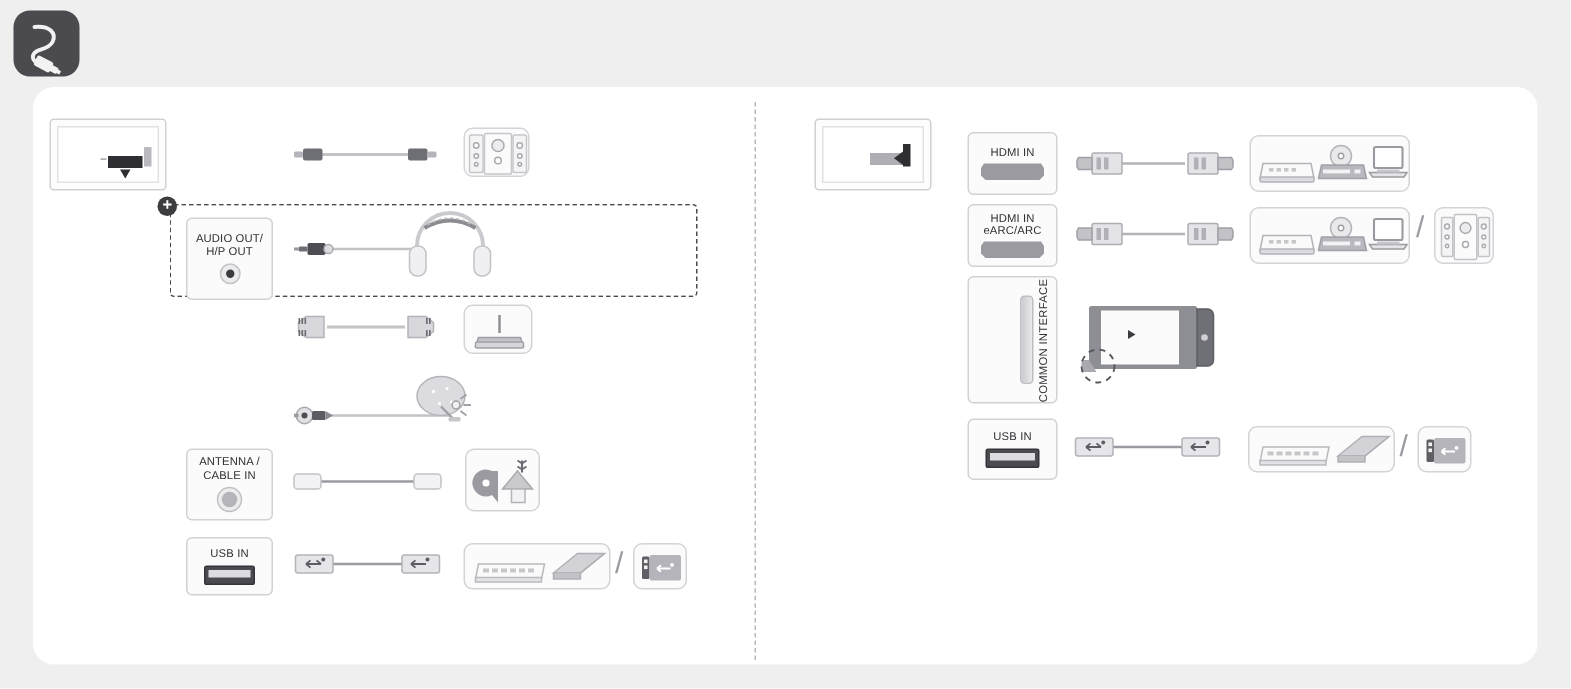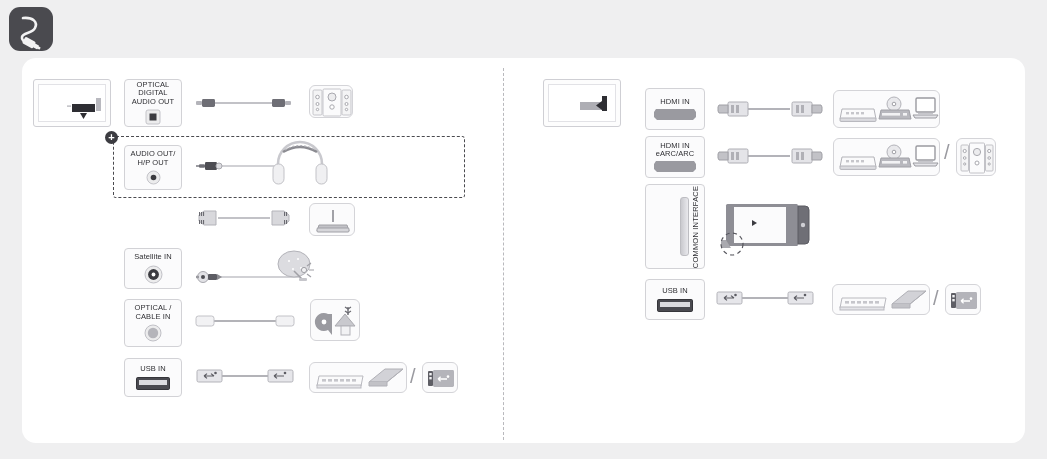--- a/index.html
+++ b/index.html
@@ -114,30 +114,20 @@
       <rect x="38" y="24" width="23" height="8" fill="#2e2e33"></rect>
       <rect x="62" y="18" width="5" height="13" fill="#b9b9bf"></rect>
       <path d="M46 33 L53 33 L49.5 39 Z" fill="#2e2e33"></path>
       <rect x="33" y="25.5" width="4" height="1.2" fill="#b0b0b6"></rect>
     </svg>
   </div>
 
   <div class="dashregion" style="left:113px;top:136px;width:352px;height:62px;"></div>
   <div class="plusbadge" style="left:105px;top:131px;">+</div>
 
-  <div class="portbox" style="left:124px;top:79px;width:58px;height:48px;">
-    <div class="plabel">OPTICAL DIGITAL
-AUDIO OUT</div>
-    <div class="pglyph">
-      <svg width="16" height="16" viewBox="0 0 16 16">
-        <rect x="1" y="1" width="14" height="14" rx="2" fill="#ececed" stroke="#c4c4c9"></rect>
-        <rect x="4.5" y="4.5" width="7" height="7" fill="#3b3b40"></rect>
-      </svg>
-    </div>
-  </div>
   <div class="abs" style="left:196px;top:92px;">
     <svg width="100" height="22" viewBox="0 0 100 22">
       <line x1="18" y1="11" x2="76" y2="11" stroke="#c2c2c7" stroke-width="2"></line>
       <rect x="6" y="7" width="13" height="8" rx="1.4" fill="#6e6e75"></rect>
       <rect x="0" y="9" width="6" height="4" rx="1" fill="#b4b4ba"></rect>
       <rect x="76" y="7" width="13" height="8" rx="1.4" fill="#6e6e75"></rect>
       <rect x="89" y="9" width="6" height="4" rx="1" fill="#b4b4ba"></rect>
     </svg>
   </div>
   <div class="devbox" style="left:309px;top:85px;width:44px;height:33px;">
@@ -149,21 +139,21 @@
       <rect x="29" y="1" width="9" height="25" rx="1.2" fill="#f4f4f5" stroke="#c6c6cb"></rect>
       <circle cx="33.5" cy="8" r="1.8" fill="#fff" stroke="#a9a9af"></circle>
       <circle cx="33.5" cy="15" r="1.5" fill="#fff" stroke="#a9a9af"></circle>
       <circle cx="33.5" cy="20.5" r="1.2" fill="#fff" stroke="#a9a9af"></circle>
       <rect x="10" y="0" width="18" height="27" rx="1.2" fill="#fbfbfc" stroke="#c6c6cb"></rect>
       <circle cx="19" cy="8" r="4" fill="#ececee" stroke="#a9a9af"></circle>
       <circle cx="19" cy="18" r="2.2" fill="#fff" stroke="#a9a9af"></circle>
     </svg>
   </div>
 
-  <div class="portbox" style="left:124px;top:145px;width:58px;height:45px;">
+  <div class="portbox" style="left:124px;top:145px;width:58px;height:55px;">
     <div class="plabel">AUDIO OUT/
 H/P OUT</div>
     <div class="pglyph">
       <svg width="15" height="15" viewBox="0 0 15 15">
         <circle cx="7.5" cy="7.5" r="6.5" fill="#ececed" stroke="#c4c4c9"></circle>
         <circle cx="7.5" cy="7.5" r="2.8" fill="#3b3b40"></circle>
       </svg>
     </div>
   </div>
   <div class="abs" style="left:196px;top:156px;">
@@ -207,30 +197,20 @@
     </svg>
   </div>
   <div class="devbox" style="left:309px;top:203px;width:46px;height:33px;">
     <svg class="abs" style="left:6px;top:4px;" width="34" height="25" viewBox="0 0 34 25">
       <line x1="17" y1="2" x2="17" y2="14" stroke="#8b8b91" stroke-width="1.6"></line>
       <path d="M3 17 H31 L33 23 H1 Z" fill="#c2c2c7" stroke="#a0a0a6"></path>
       <rect x="1" y="20" width="32" height="4" rx="1" fill="#d6d6da" stroke="#a0a0a6"></rect>
     </svg>
   </div>
 
-  <div class="portbox" style="left:124px;top:248px;width:58px;height:41px;">
-    <div class="plabel">Satellite IN</div>
-    <div class="pglyph">
-      <svg width="19" height="19" viewBox="0 0 19 19">
-        <circle cx="9.5" cy="9.5" r="8.5" fill="#ececed" stroke="#c0c0c6"></circle>
-        <circle cx="9.5" cy="9.5" r="5.4" fill="#3b3b40"></circle>
-        <circle cx="9.5" cy="9.5" r="1.9" fill="#fff"></circle>
-      </svg>
-    </div>
-  </div>
   <div class="abs" style="left:196px;top:265px;">
     <svg width="110" height="22" viewBox="0 0 110 22">
       <line x1="24" y1="12" x2="104" y2="12" stroke="#c2c2c7" stroke-width="1.6"></line>
       <circle cx="7" cy="12" r="5.5" fill="#e2e2e6" stroke="#a9a9af"></circle>
       <circle cx="7" cy="12" r="2" fill="#4d4d53"></circle>
       <rect x="12" y="9" width="9" height="6" rx="1" fill="#5c5c63"></rect>
       <path d="M21 9 L26 12 L21 15 Z" fill="#8b8b91"></path>
       <rect x="0" y="10.8" width="3" height="2.4" fill="#9a9aa0"></rect>
     </svg>
   </div>
@@ -242,21 +222,21 @@
       <circle cx="17" cy="20" r="1" fill="#fff"></circle>
         <circle cx="25" cy="19" r="1" fill="#fff"></circle>
       <line x1="18" y1="22" x2="26" y2="30" stroke="#a0a0a6" stroke-width="1.6"></line>
       <circle cx="28" cy="21" r="2.6" fill="#f0f0f2" stroke="#a0a0a6"></circle>
       <path d="M31 17 l4 -3 M33 21 l5 0 M31 25 l4 3" stroke="#a0a0a6" stroke-width="1.2"></path>
       <rect x="23" y="29" width="8" height="3" rx="1" fill="#c6c6cb"></rect>
     </svg>
   </div>
 
   <div class="portbox" style="left:124px;top:299px;width:58px;height:48px;">
-    <div class="plabel">OPTICAL /
+    <div class="plabel">ANTENNA /
 CABLE IN</div>
     <div class="pglyph">
       <svg width="18" height="18" viewBox="0 0 18 18">
         <circle cx="9" cy="9" r="8" fill="#ececed" stroke="#c0c0c6"></circle>
         <circle cx="9" cy="9" r="5.2" fill="#b4b4ba"></circle>
       </svg>
     </div>
   </div>
   <div class="abs" style="left:196px;top:312px;">
     <svg width="102" height="18" viewBox="0 0 102 18">

